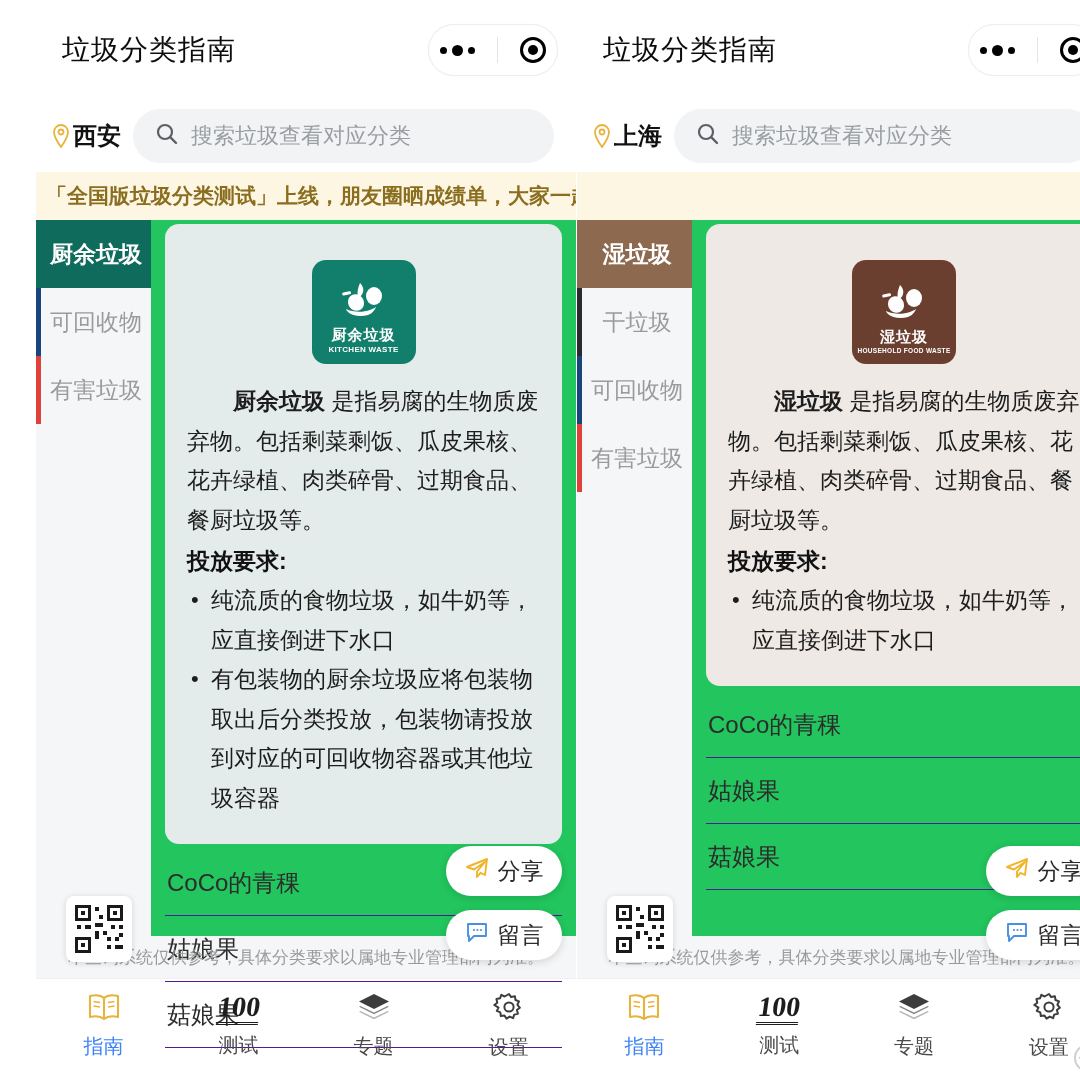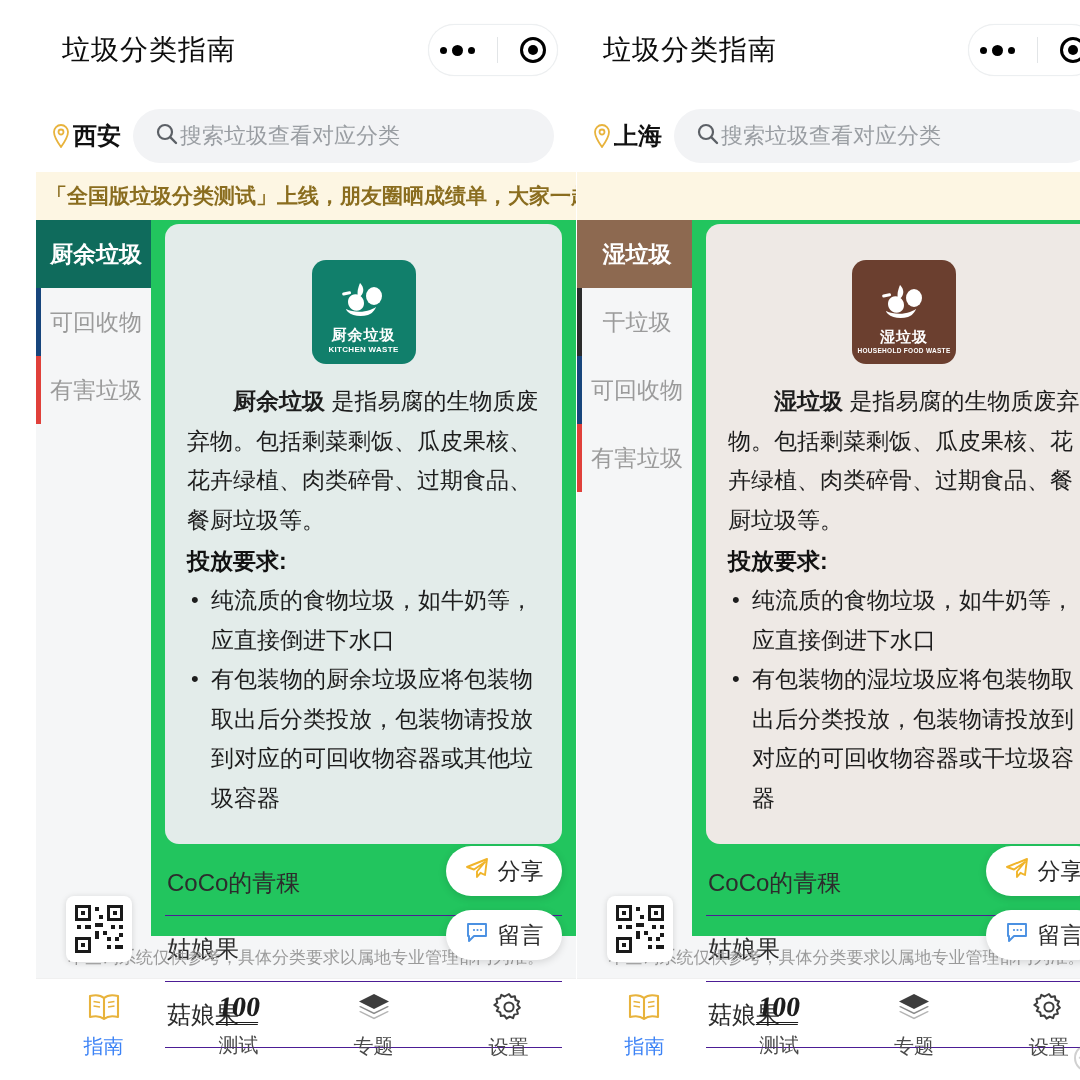--- a/index.html
+++ b/index.html
@@ -57,21 +57,21 @@
     padding: 0 22px 0 16px; height: 72px;
     background: #fff;
   }
   .city { display: flex; align-items: center; gap: 3px; margin-right: 12px; }
   .pin { width: 18px; height: 24px; position: relative; }
   .pin svg { display: block; }
   .city-name { font-size: 24px; font-weight: bold; color: #111; }
   .searchbox {
     flex: 1; height: 54px; border-radius: 27px;
     background: #f2f3f5;
-    display: flex; align-items: center; gap: 1px;
+    display: flex; align-items: center; gap: 12px;
     padding: 0 22px;
   }
   .search-ph { font-size: 22px; color: #9a9ea3; }
 
   
   .notice {
     height: 48px; background: #fdf6e3;
     display: flex; align-items: center;
     overflow: hidden;
     position: relative;
@@ -459,21 +459,20 @@
               <div class="badge-cn">湿垃圾</div>
               <div class="badge-en small">HOUSEHOLD FOOD WASTE</div>
             </div>
           </div>
           <p class="desc">
             <b>湿垃圾</b><span> 是指易腐的生物质废弃物。包括剩菜剩饭、瓜皮果核、花卉绿植、肉类碎骨、过期食品、餐厨垃圾等。</span>
           </p>
           <div class="req-title">投放要求:</div>
           <ul class="reqs">
             <li>纯流质的食物垃圾，如牛奶等，应直接倒进下水口</li>
-            <li>有包装物的湿垃圾应将包装物取出后分类投放，包装物请投放到对应的可回收物容器或干垃圾容器</li>
           </ul>
         </div>
 
         <div class="listitem first">CoCo的青稞</div>
         <div class="listitem">姑娘果</div>
         <div class="listitem">菇娘果</div>
       </div>
     </div>
 
     <div class="qr">

